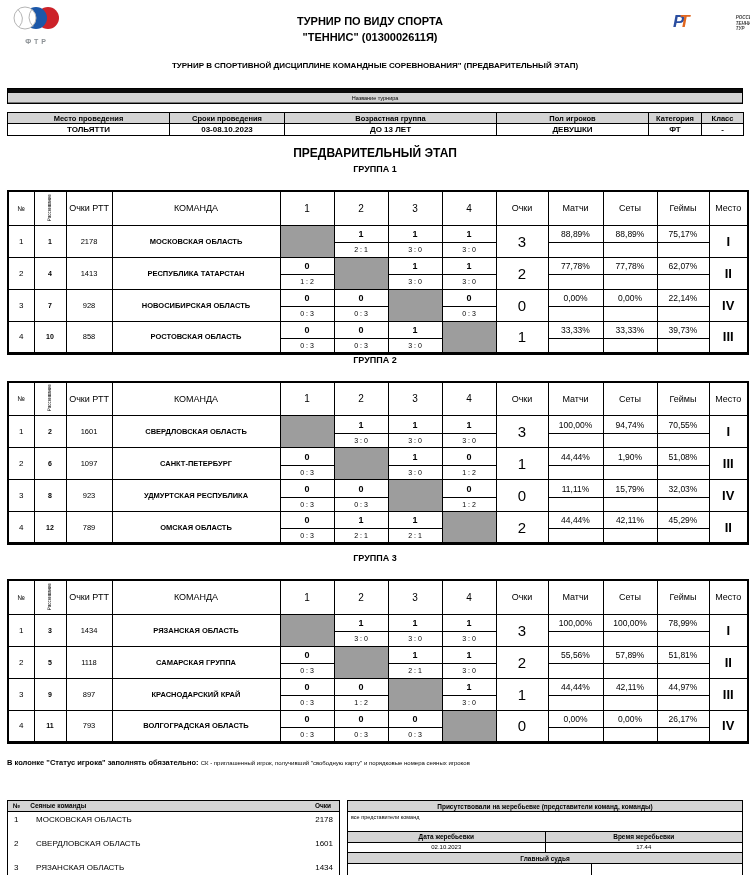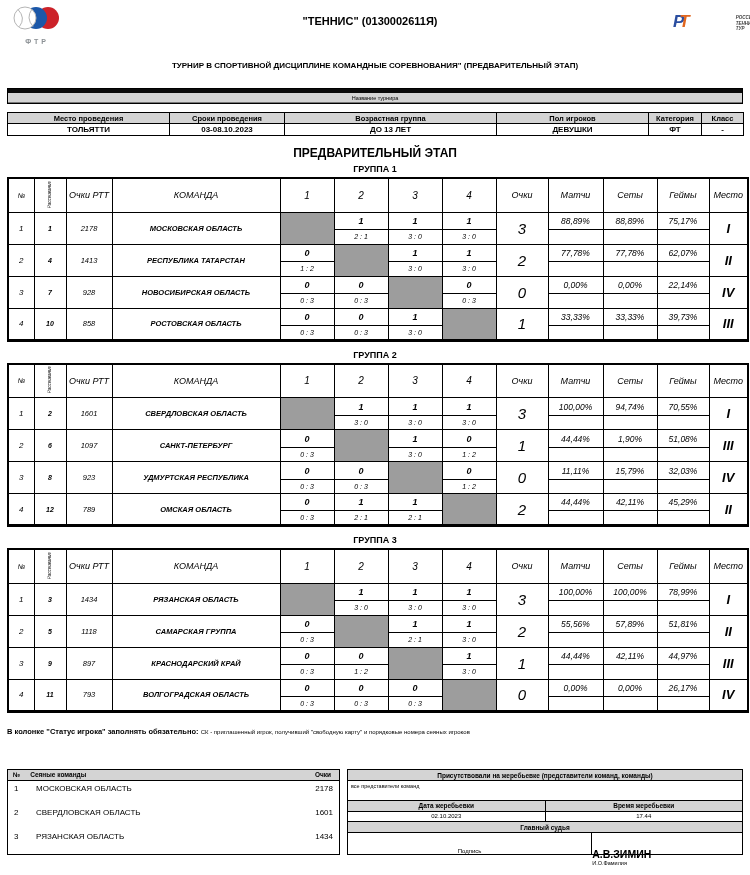--- a/index.html
+++ b/index.html
@@ -29,21 +29,21 @@
   table.info { border-collapse:collapse; table-layout:fixed; width:736px; margin-bottom:10px; }
   .info th, .info td { border:1px solid #000; text-align:center; overflow:hidden; white-space:nowrap; }
   .info th { background:#d4d4d4; font-size:7.5px; font-weight:bold; height:11px; }
   .info td { font-size:8px; font-weight:bold; height:12px; }
 
   
   .stage-title { text-align:center; font-weight:bold; font-size:12px; height:14px; }
   .grp-label { text-align:center; font-weight:bold; font-size:9px; height:11px; margin-top:4px; }
 
   
-  table.grp { border-collapse:collapse; table-layout:fixed; width:736px; border:2px solid #000; border-bottom:3px solid #000; margin-top:2px;font-style:italic; }
+  table.grp { border-collapse:collapse; table-layout:fixed; width:736px; border:2px solid #000; border-bottom:3px solid #000; margin-top:15px; }
   .grp th, .grp td { border:1px solid #000; text-align:center; vertical-align:middle; padding:0; overflow:hidden; }
   .grp thead tr { height:34px; }
   .grp tbody tr { height:32px; }
   .grp th { font-weight:normal; font-size:9px; }
   .grp th.h-num { font-size:7px; }
   .grp th.h-rnd { font-size:10px; }
   .vert { display:inline-block; writing-mode:vertical-rl; transform:rotate(180deg); font-size:4.5px; line-height:1; max-height:30px; overflow:hidden; }
   td.c-num  { font-size:8px; }
   td.c-seed { font-size:7px; font-weight:bold; }
   td.c-rtt  { font-size:7.5px; }
@@ -99,20 +99,21 @@
       <svg width="48" height="32" viewBox="0 0 48 32">
         <circle cx="35" cy="13" r="11" fill="#cc2229"></circle>
         <circle cx="23" cy="13" r="11" fill="#1b57a8"></circle>
         <circle cx="12" cy="13" r="11" fill="#ffffff" stroke="#b5b5b5" stroke-width="1"></circle>
         <path d="M5 4.5 q8 8.5 1.5 17" fill="none" stroke="#b5b5b5" stroke-width="1"></path>
         <path d="M19 4 q-6.5 9 1 17.5" fill="none" stroke="#b5b5b5" stroke-width="1"></path>
       </svg>
       <div class="ftr-text">ФТР</div>
     </div>
     <div class="center-title">
+      <div>ТУРНИР ПО ВИДУ СПОРТА</div>
       <div>"ТЕННИС" (0130002611Я)</div>
     </div>
     <div class="rtt-logo">
       <div class="rtt-mono"><span class="rp">Р</span><span class="rt">Т</span></div>
       <div class="rtt-lines">
         <div>РОССИЙСКИЙ</div>
         <div>ТЕННИСНЫЙ</div>
         <div>ТУР</div>
       </div>
     </div>
@@ -318,21 +319,21 @@
           </td>
         <td class="c-pct">
             <div class="pv">39,73%</div>
             <div class="pe"></div>
           </td>
         <td class="c-place">III</td>
       </tr>
     </tbody>
   </table>
 
-  <div class="grp-label" style="margin-top:8px">ГРУППА 2</div>
+  <div class="grp-label" style="margin-top:0">ГРУППА 2</div>
   <table class="grp">
     <colgroup>
         <col style="width:26px">
         <col style="width:32px">
         <col style="width:46px">
         <col style="width:168px">
         <col style="width:54px">
         <col style="width:54px">
         <col style="width:54px">
         <col style="width:54px">

